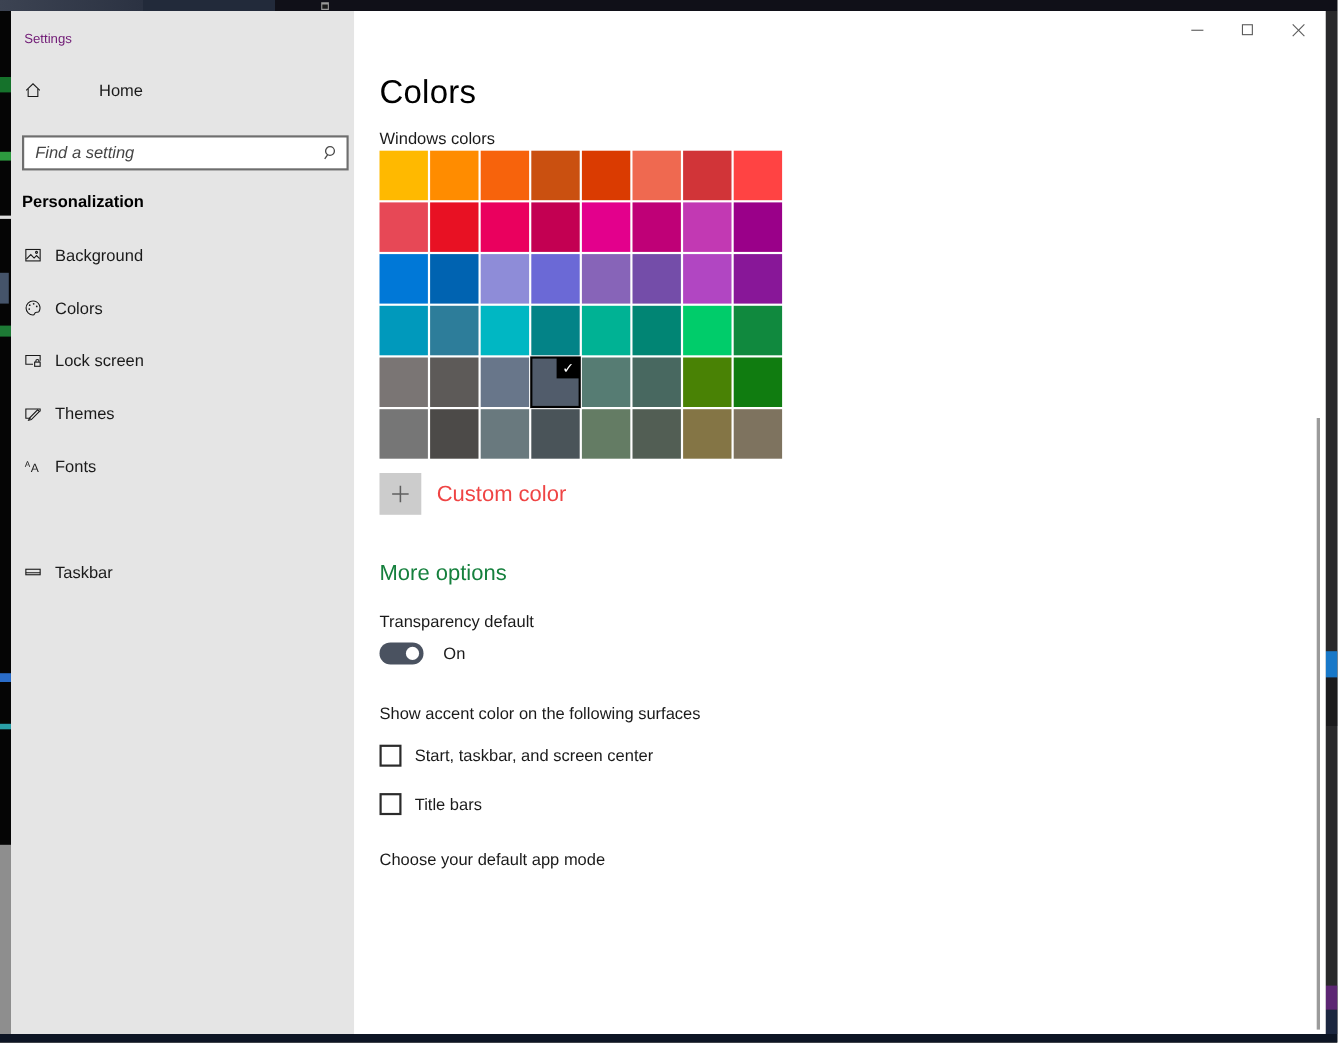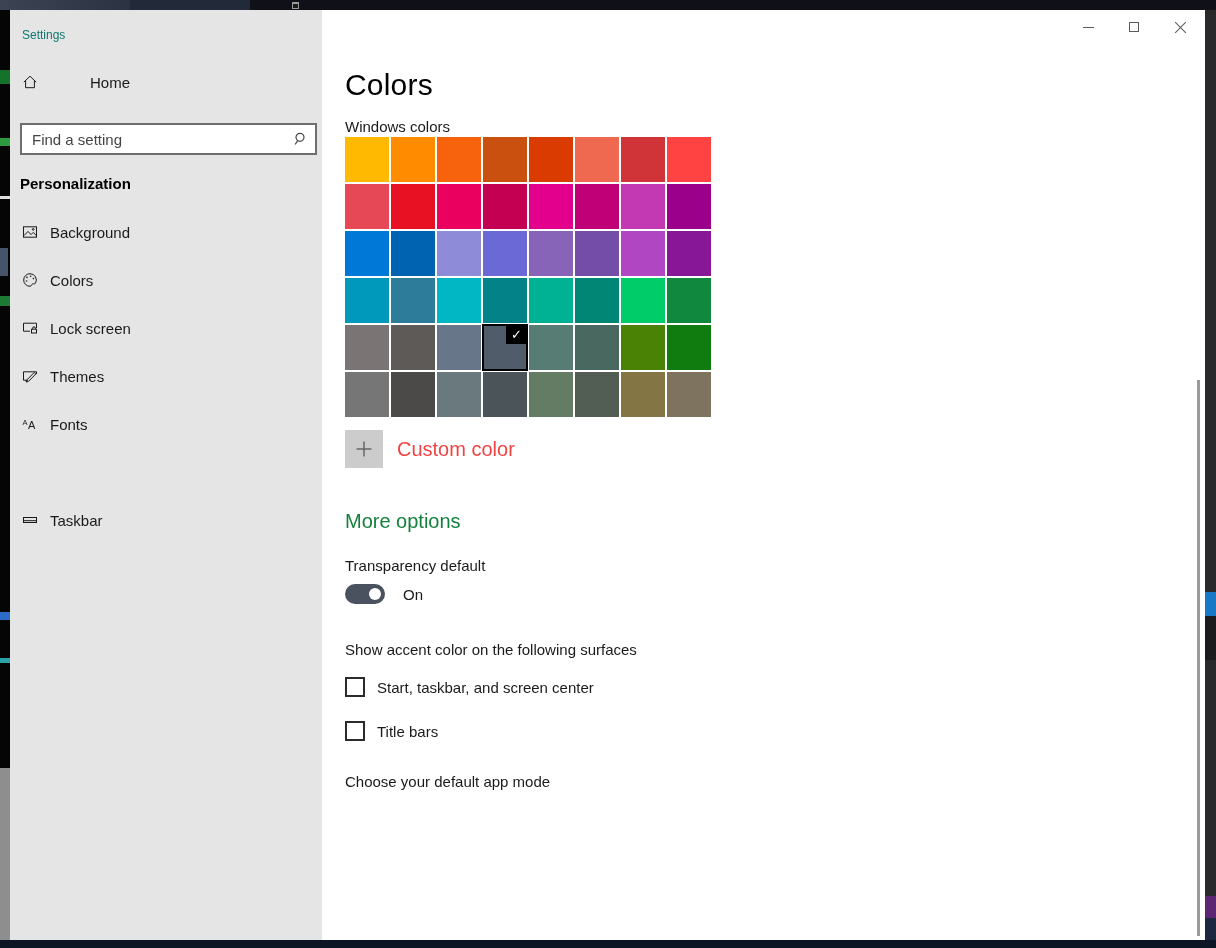--- a/index.html
+++ b/index.html
@@ -26,28 +26,28 @@
   .bg-right .p2 { position:absolute; left:0; top:606px; width:11px; height:44px; background:#1b1b1d; }
   .bg-right .p3 { position:absolute; left:0; top:886px; width:11px; height:22px; background:#5c2673; }
   .bg-right .p4 { position:absolute; left:0; top:908px; width:11px; height:22px; background:#1c2740; }
   .bg-bottom { position:absolute; left:0; top:940px; width:1216px; height:8px; background:#0d1524; }
 
   
   .window { position:absolute; left:10px; top:10px; width:1195px; height:930px; background:#ffffff; }
 
   
   .sidebar { position:absolute; left:0; top:0; width:312px; height:930px; background:#e5e5e5; }
-  .app-title { position:absolute; left:12px; top:18px; font-size:12px; color:#0f766e; }
+  .app-title { position:absolute; left:12px; top:18px; font-size:12px; color:#701a75; }
   .nav-item { position:absolute; left:0; width:312px; height:32px; display:flex; align-items:center; padding-left:12px; cursor:default; }
   .nav-item .icn { width:16px; height:16px; margin-right:12px; flex:0 0 16px; }
   .nav-item .lbl { font-size:15px; color:#1a1a1a; }
   .nav-home { top:56px;gap:40px; }
   .section-heading { position:absolute; left:10px; top:165px; font-size:15px; font-weight:bold; color:#000; }
   .searchbox { position:absolute; left:10px; top:113px; width:297px; height:32px; background:#fff; border:2px solid #6e6e6e; display:flex; align-items:center; padding:0 8px 0 10px; }
-  .searchbox .ph { flex:1; font-size:15px; color:#454545; }
+  .searchbox .ph { flex:1; font-size:15px; color:#454545;font-style:italic; }
   .searchbox .mag { width:16px; height:16px; }
 
   
   .main { position:absolute; left:312px; top:0; width:883px; height:930px; background:#fff; }
   .win-controls { position:absolute; top:0; right:2px; display:flex; height:34px; }
   .win-btn { width:46px; height:34px; display:flex; align-items:center; justify-content:center; cursor:default; }
   .glyph-min { width:11px; height:1px; background:#5a5a5a; }
   .glyph-max { width:10px; height:10px; border:1px solid #5a5a5a; }
   .glyph-close { position:relative; width:12px; height:12px; }
   .glyph-close::before,.glyph-close::after { content:""; position:absolute; left:5.5px; top:-1px; width:1px; height:15px; background:#5a5a5a; }

